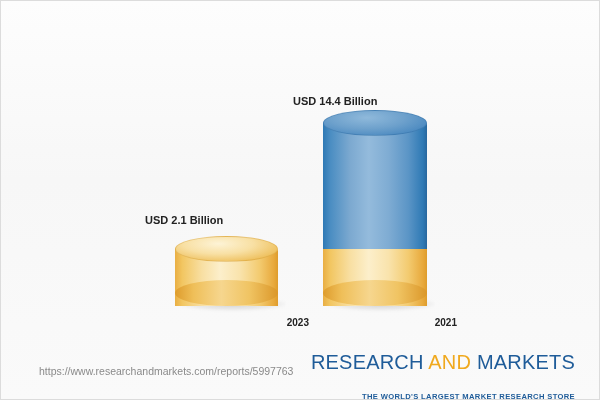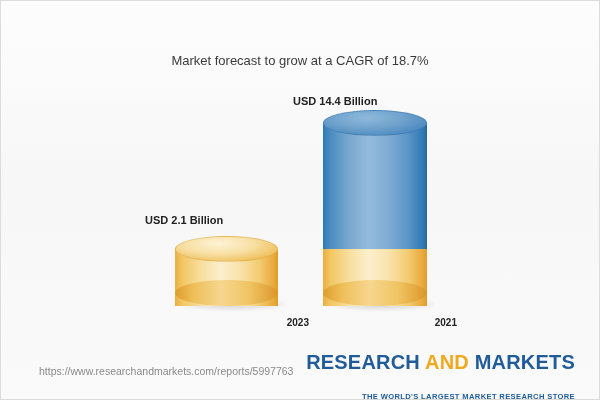--- a/index.html
+++ b/index.html
@@ -111,36 +111,35 @@
     position:absolute;left:8px;right:0;bottom:0;height:56px;
   }
   .footer-url{
     position:absolute;left:30px;top:22px;
     font-size:10.5px;color:#8a8a8a;
   }
   .logo{
     position:absolute;right:24px;top:8px;text-align:right;
   }
   .logo-main{
-    font-size:20px;font-weight:bold;letter-spacing:0.2px;
+    font-size:20px;font-weight:normal;letter-spacing:0.2px;
     color:#1F5C99;white-space:nowrap;
   }
   .logo-main .gold{color:#F0A91E;}
   .logo-tag{
     margin-top:18px;
     font-size:7.6px;font-weight:bold;letter-spacing:0.35px;
     color:#1F5C99;white-space:nowrap;
   }
 </style>
 </head>
 <body>
 
 <div class="frame">
 
-  <div class="chart-subtitle">Market forecast to grow at a CAGR of 18.7%</div>
 
   <div class="plot">
 
     <div class="bar-group g2023">
       <div class="value-label">USD 2.1 Billion</div>
 
       <div class="cyl" style="left:0;width:103px;top:168px;height:57px;">
         <div class="shadow"></div>
         <div class="clipbox" style="left:0;top:0;width:103px;height:70px;">
           <div class="seg yellow" style="top:0;height:57px;"></div>

